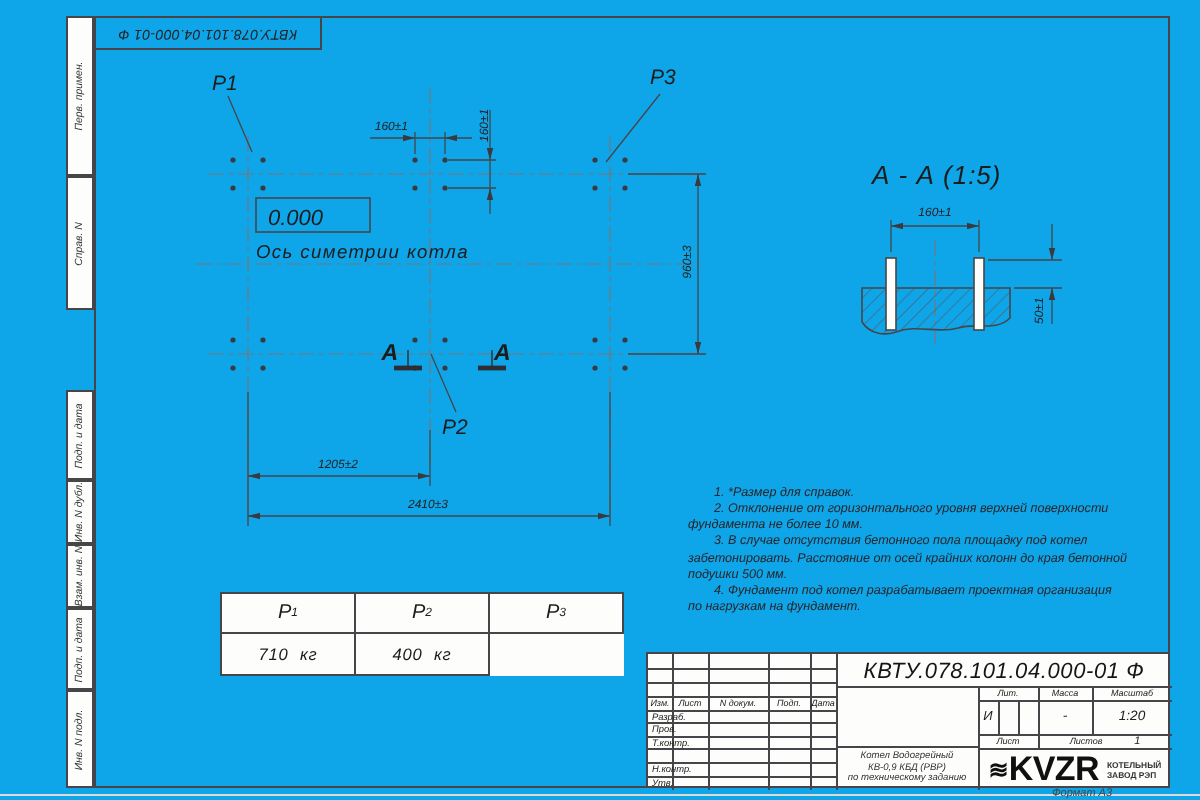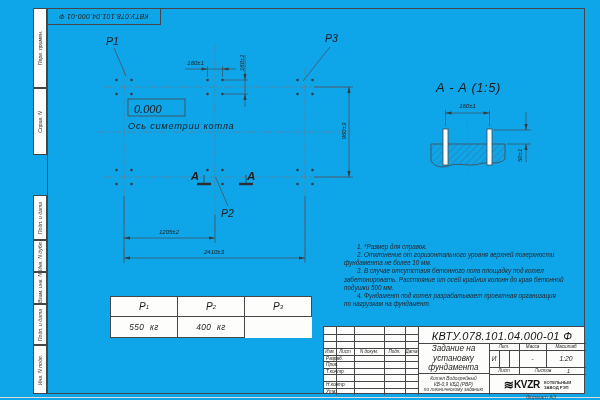--- a/index.html
+++ b/index.html
@@ -38,21 +38,21 @@
   
   .tblock{position:absolute;left:323px;top:326px;width:262px;height:68px;border:1.2px solid #45454a;background:#fdfdfb}
   .tbv{position:absolute;width:1px;background:#45454a}
   .tbh{position:absolute;height:1px;background:#45454a}
   .tbl{position:absolute;font-style:italic;color:#222;display:flex;align-items:center;justify-content:center;text-align:center}
   .tbl-left{justify-content:flex-start;padding-left:2px}
   .docnum{font-size:11px;letter-spacing:.3px;color:#151515}
   .tb-title{flex-direction:column;font-size:8.2px;line-height:9.5px}
   .tb-prod{flex-direction:column;font-size:4.8px;line-height:5.9px;color:#333}
   .logo-sym{font-style:normal;font-weight:900;font-size:12px;color:#101010;letter-spacing:-1px}
-  .logo-txt{font-style:normal;font-weight:800;font-size:10px;color:#101010;letter-spacing:-.3px;margin-left:1px}
+  .logo-txt{font-style:normal;font-weight:800;font-size:17px;color:#101010;letter-spacing:-.3px;margin-left:1px}
   .logo-cap{font-style:normal;font-weight:600;font-size:4.2px;line-height:5px;color:#333;text-align:left;margin-left:4px}
   .fmt{position:absolute;left:505px;top:394px;width:72px;text-align:center;font-style:italic;font-size:5.5px;color:#444}
 </style>
 </head>
 <body>
 
 <div class="sheet">
 
   <div class="frame"></div>
   <div class="edge"></div>
@@ -242,21 +242,21 @@
         <sub>1</sub>
       </div>
     <div class="lt-h">
         <span>P</span>
         <sub>2</sub>
       </div>
     <div class="lt-h">
         <span>P</span>
         <sub>3</sub>
       </div>
-    <div class="lt-v">550 кг</div>
+    <div class="lt-v">710 кг</div>
     <div class="lt-v">400 кг</div>
   </div>
 
   <div class="tblock">
 
     <div class="tbv" style="left:12px;top:0;height:68px"></div>
     <div class="tbv" style="left:30px;top:0;height:68px"></div>
     <div class="tbv" style="left:60px;top:0;height:68px"></div>
     <div class="tbv" style="left:81px;top:0;height:68px"></div>
     <div class="tbv" style="left:94px;top:0;height:68px"></div>
@@ -287,25 +287,20 @@
     <div class="tbl" style="left:81px;top:21px;width:13px;height:7px;font-size:4.5px">Дата</div>
 
     <div class="tbl tbl-left" style="left:0;top:28px;width:30px;height:6px;font-size:4.7px">Разраб.</div>
     <div class="tbl tbl-left" style="left:0;top:34px;width:30px;height:7px;font-size:4.7px">Пров.</div>
     <div class="tbl tbl-left" style="left:0;top:41px;width:30px;height:6px;font-size:4.7px">Т.контр.</div>
     <div class="tbl tbl-left" style="left:0;top:54px;width:30px;height:7px;font-size:4.7px">Н.контр.</div>
     <div class="tbl tbl-left" style="left:0;top:61px;width:30px;height:7px;font-size:4.7px">Утв.</div>
 
     <div class="tbl docnum" style="left:94px;top:1px;width:168px;height:15px">КВТУ.078.101.04.000-01 Ф</div>
 
-    <div class="tbl tb-title" style="left:94px;top:17px;width:71px;height:29px">
-      <div>Задание на</div>
-      <div>установку</div>
-      <div>фундамента</div>
-    </div>
 
     <div class="tbl tb-prod" style="left:94px;top:47px;width:71px;height:21px">
       <div>Котел Водогрейный</div>
       <div>КВ-0,9 КБД (РВР)</div>
       <div>по техническому заданию</div>
     </div>
 
     <div class="tbl" style="left:165px;top:16px;width:30px;height:7px;font-size:4.5px">Лит.</div>
     <div class="tbl" style="left:195px;top:16px;width:27px;height:7px;font-size:4.5px">Масса</div>
     <div class="tbl" style="left:222px;top:16px;width:40px;height:7px;font-size:4.5px">Масштаб</div>

